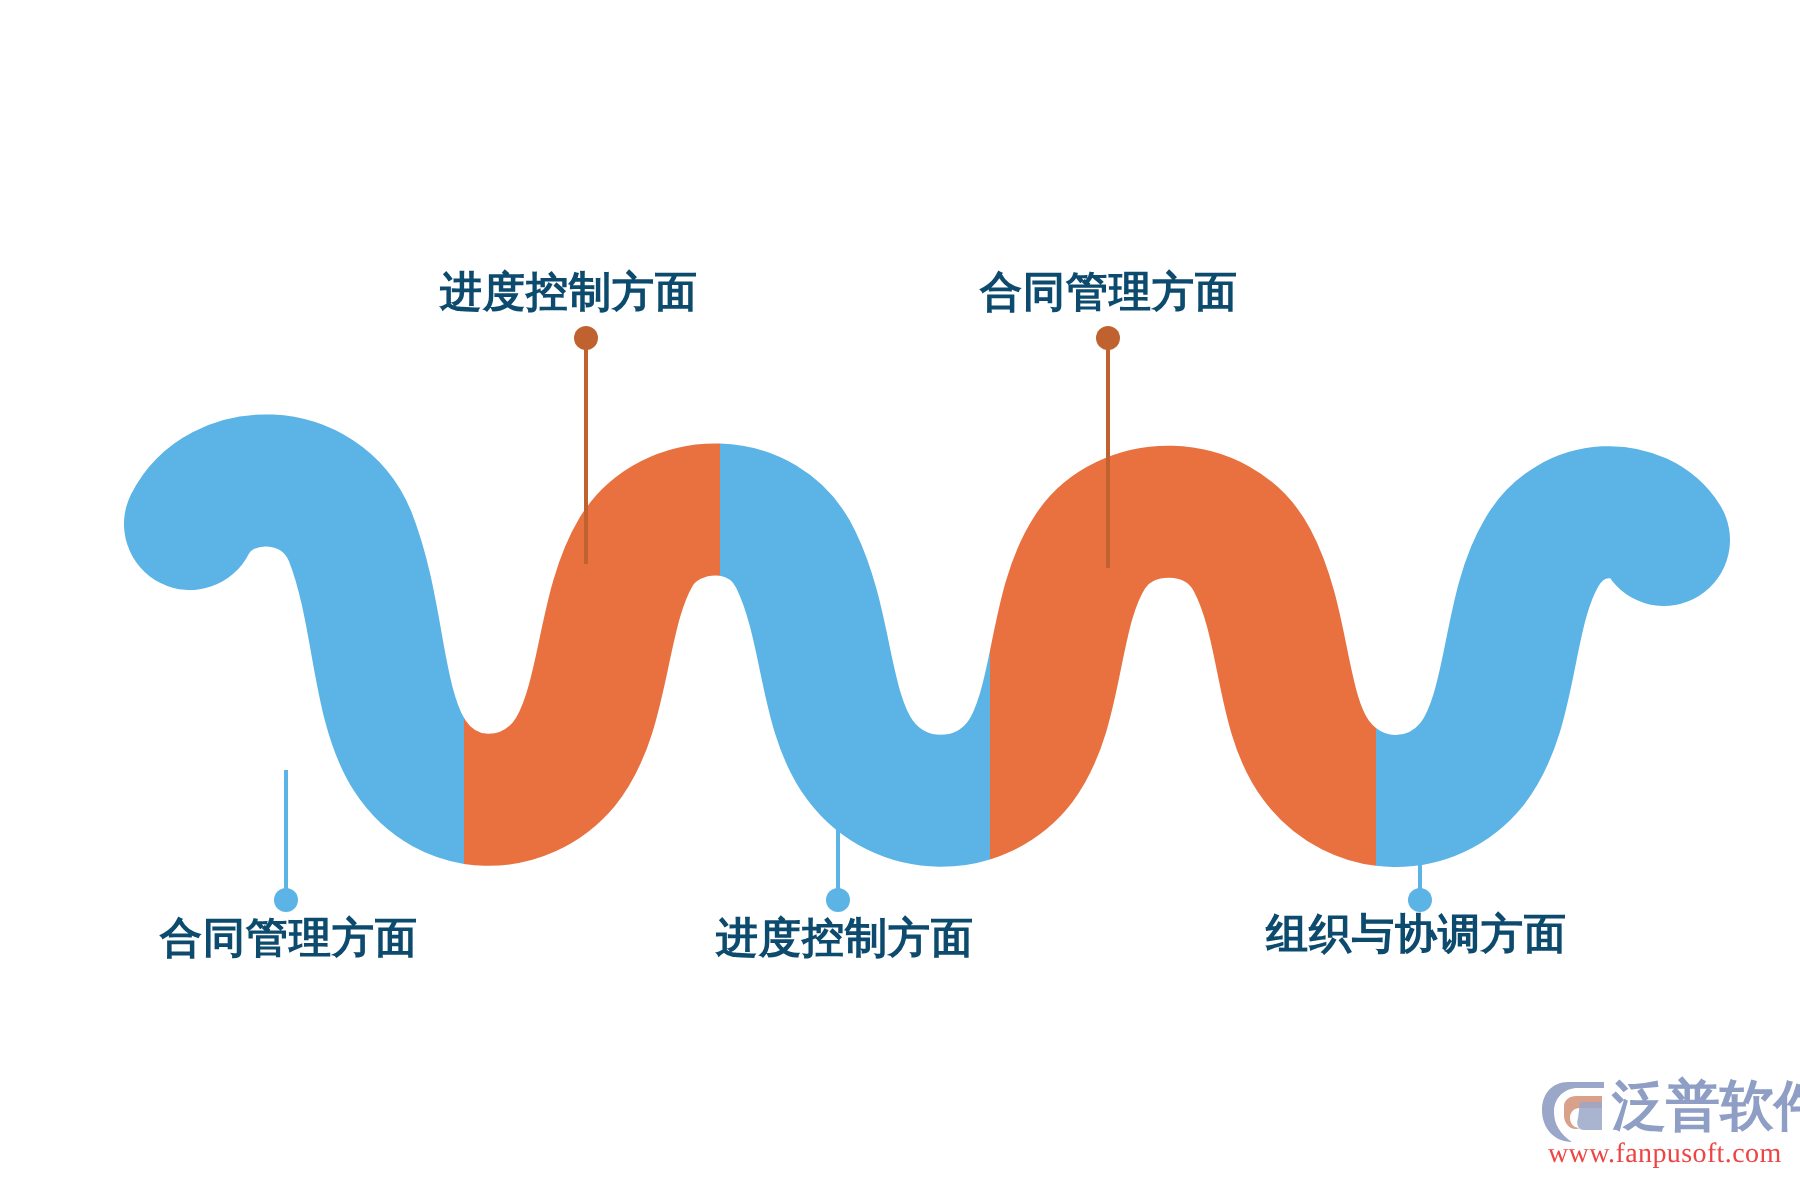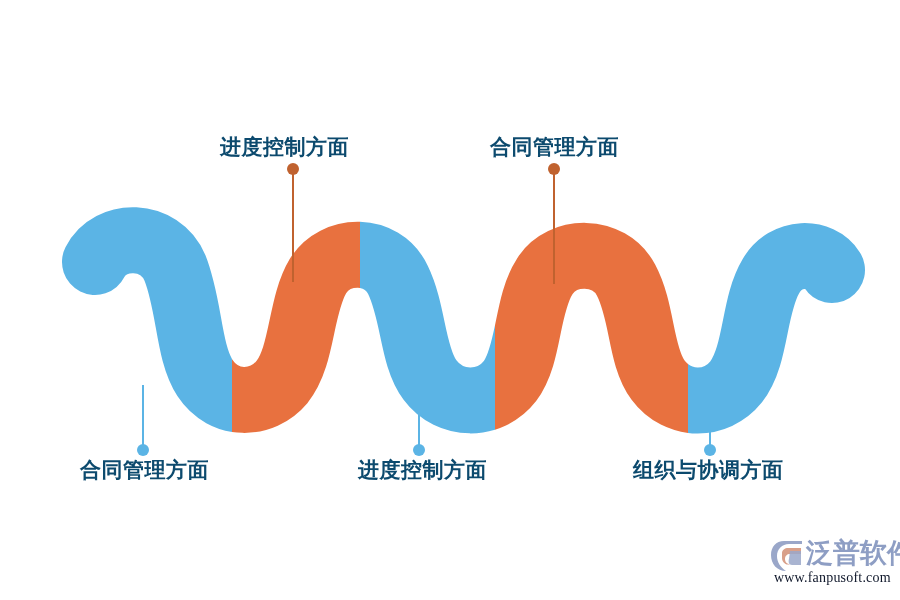--- a/index.html
+++ b/index.html
@@ -41,21 +41,21 @@
     white-space: nowrap;
     letter-spacing: 0.5px;
     line-height: 1;
   }
 
   .label-top-1 { left: 220px; top: 136px; }
   .label-top-2 { left: 490px; top: 136px; }
 
   .label-bot-1 { left: 80px;  top: 459px; }
   .label-bot-2 { left: 358px; top: 459px; }
-  .label-bot-3 { left: 633px; top: 459px; }
+  .label-bot-3 { left: 633px; top: 459px; font-family: Liberation Mono, monospace; }
 
   
   #watermark {
     position: absolute;
     left: 768px;
     top: 534px;
     width: 126px;
     height: 52px;
   }
   #watermark .wm-mark {
@@ -74,21 +74,21 @@
     color: #8e9ec4;
     letter-spacing: 0px;
     line-height: 1.2;
     white-space: nowrap;
   }
   #watermark .wm-url {
     position: absolute;
     left: 6px;
     top: 36px;
     font-size: 14px;
-    color: #0f172a;
+    color: #ef4444;
     font-family: "Liberation Serif", "DejaVu Serif", serif;
     letter-spacing: 0.2px;
     white-space: nowrap;
   }
 </style>
 </head>
 <body>
 
 <div id="stage">
 

